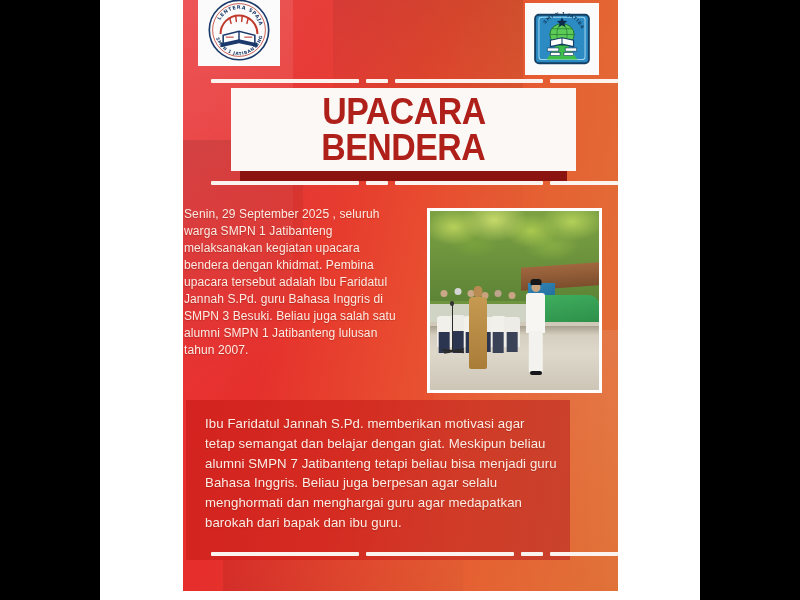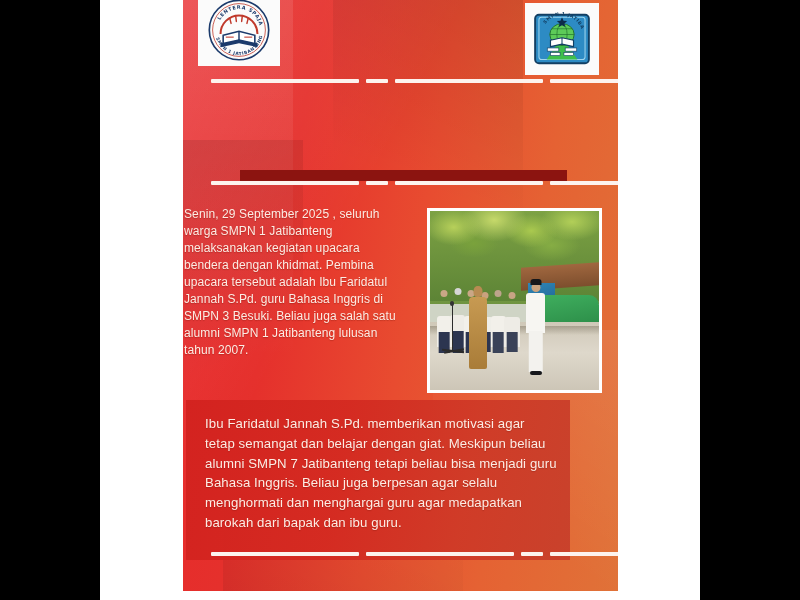--- a/index.html
+++ b/index.html
@@ -212,20 +212,24 @@
     </div>
 
     <div class="divider div-top">
       <span class="seg s-long"></span>
       <span class="seg s-short"></span>
       <span class="seg s-long"></span>
       <span class="seg s-mid"></span>
     </div>
 
     <div class="title-shadow"></div>
+    <div class="title-panel">
+      <div class="title-line">UPACARA</div>
+      <div class="title-line">BENDERA</div>
+    </div>
 
     <div class="divider div-mid">
       <span class="seg s-long"></span>
       <span class="seg s-short"></span>
       <span class="seg s-long"></span>
       <span class="seg s-mid"></span>
     </div>
 
     <div class="para-top">Senin, 29 September 2025 , seluruh warga SMPN 1 Jatibanteng melaksanakan kegiatan upacara bendera dengan khidmat. Pembina upacara tersebut adalah Ibu Faridatul Jannah S.Pd. guru Bahasa Inggris di SMPN 3 Besuki. Beliau juga salah satu alumni SMPN 1 Jatibanteng lulusan tahun 2007.</div>
 

